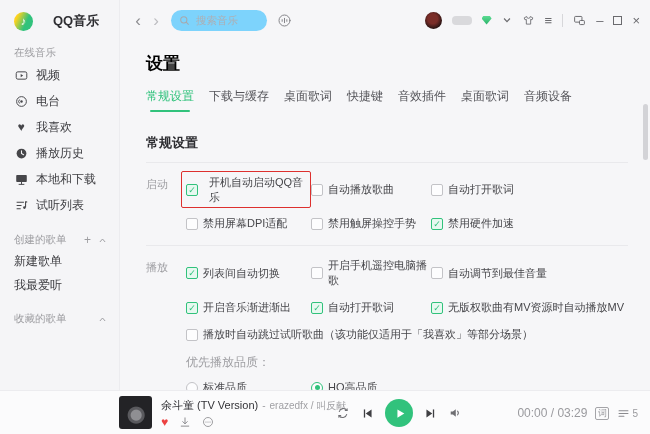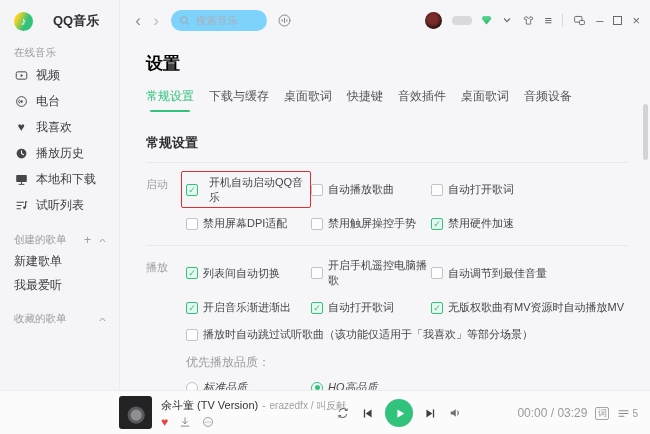--- a/index.html
+++ b/index.html
@@ -93,21 +93,21 @@
   .cb-item{display:flex;align-items:center;gap:5px;font-size:11px;color:#46464a;cursor:pointer;}
   .w1{width:125px;flex-shrink:0;}
   .w2{width:120px;flex-shrink:0;}
   .cb{width:12px;height:12px;box-sizing:border-box;border:1px solid #c3c3c7;border-radius:2px;
       background:#fdfdfe;flex-shrink:0;display:inline-flex;align-items:center;justify-content:center;}
   .cb.checked{border-color:#31c27c;background:#e7f8f0;color:#31c27c;font-size:9px;}
   .cb.checked::before{content:"✓";}
   .hl{display:inline-flex;align-items:center;gap:11px;border:1.5px solid #dd302e;border-radius:2px;
       padding:2.5px 4px;margin:-4px 0 -4px -5px;}
   .sub-label{font-size:12px;color:#9d9da1;margin:4px 0 9px;}
-  .q-row{display:flex;margin-bottom:8px;align-items:center;font-style:italic;}
+  .q-row{display:flex;margin-bottom:8px;align-items:center;}
   .rad-item{display:flex;align-items:center;gap:5px;font-size:11px;color:#46464a;cursor:pointer;}
   .radio{width:12px;height:12px;box-sizing:border-box;border:1px solid #c3c3c7;border-radius:50%;
       background:#fdfdfe;flex-shrink:0;display:inline-flex;align-items:center;justify-content:center;}
   .radio.selected{border-color:#31c27c;}
   .radio.selected::before{content:"";width:5px;height:5px;border-radius:50%;background:#31c27c;}
 
   .scroll-thumb{position:absolute;right:2px;top:104px;width:5px;height:56px;border-radius:3px;background:#d3d3d7;cursor:grab;}
 
   
   .player{

